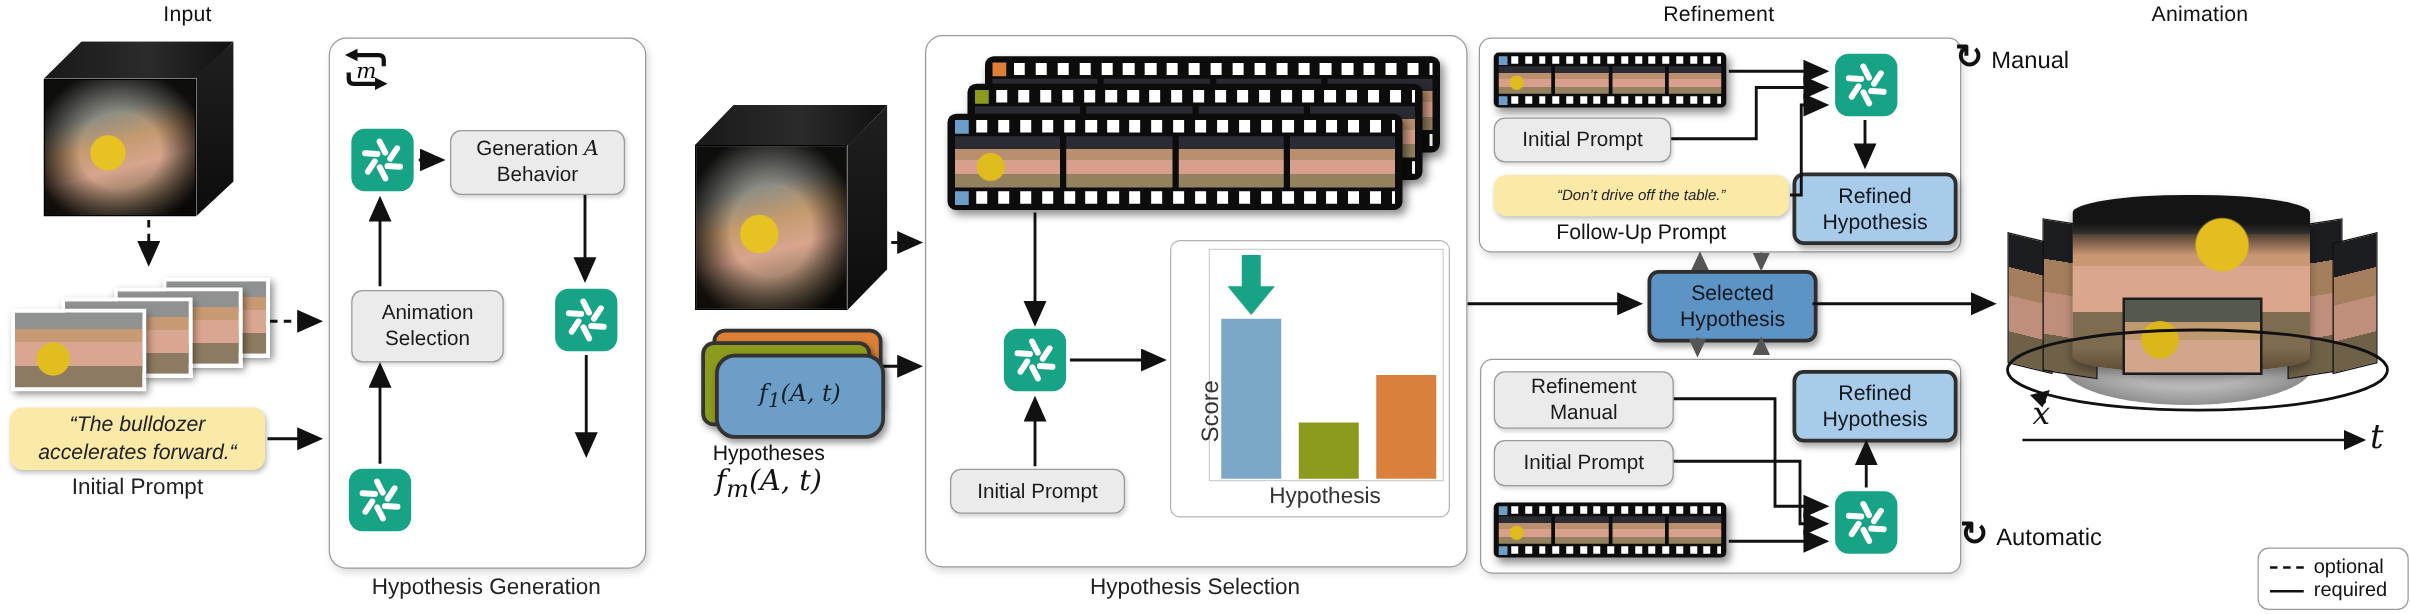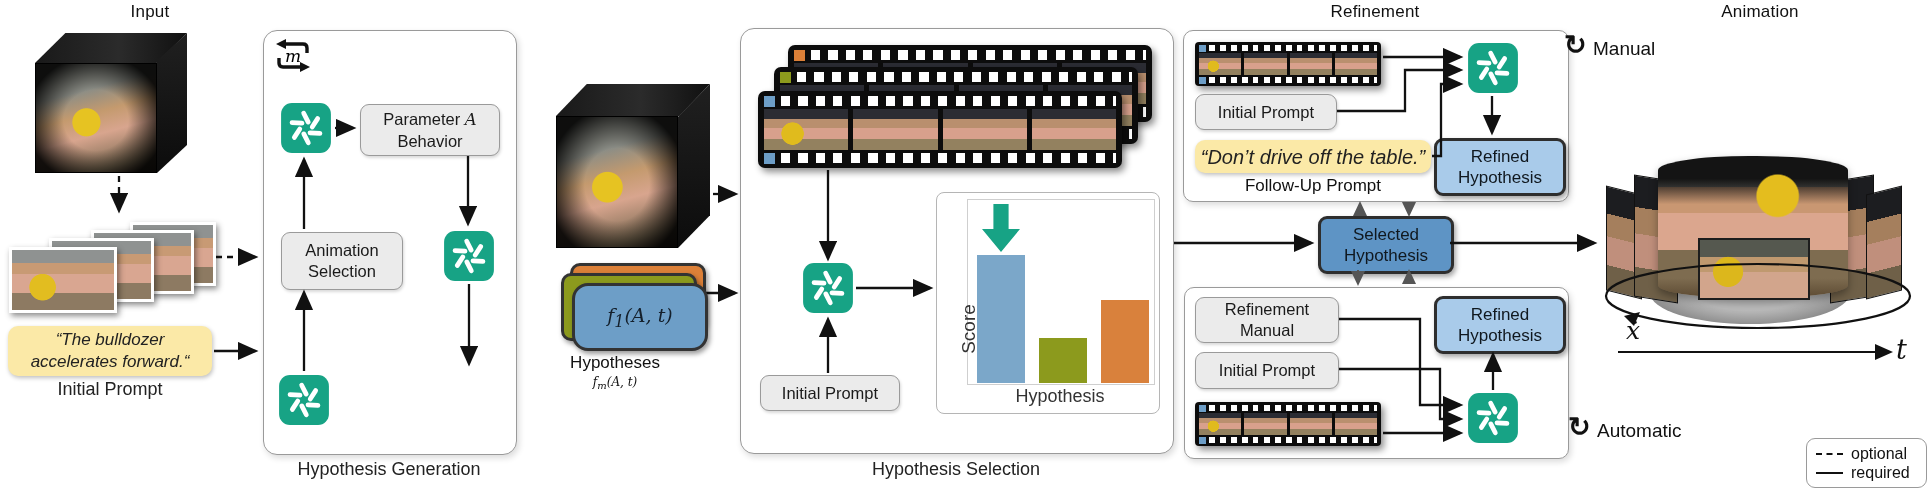--- a/index.html
+++ b/index.html
@@ -146,21 +146,21 @@
           <rect x="-2.1" y="-12.6" width="4.4" height="13.6" rx="2.2" transform="rotate(60) translate(5,0) rotate(33)"></rect>
           <rect x="-2.1" y="-12.6" width="4.4" height="13.6" rx="2.2" transform="rotate(120) translate(5,0) rotate(33)"></rect>
           <rect x="-2.1" y="-12.6" width="4.4" height="13.6" rx="2.2" transform="rotate(180) translate(5,0) rotate(33)"></rect>
           <rect x="-2.1" y="-12.6" width="4.4" height="13.6" rx="2.2" transform="rotate(240) translate(5,0) rotate(33)"></rect>
           <rect x="-2.1" y="-12.6" width="4.4" height="13.6" rx="2.2" transform="rotate(300) translate(5,0) rotate(33)"></rect>
           <circle r="3.1" fill="var(--accent-green)"></circle>
         </g>
       </svg>
     </div>
   <div class="graybox" style="left:360px;top:104px;width:138px;height:50px;">
-    <span><span>Parameter </span><span class="math">A</span></span>
+    <span><span>Generation </span><span class="math">A</span></span>
     <span>Behavior</span>
   </div>
   <div class="graybox" style="left:281px;top:232px;width:120px;height:56px;">
     <span>Animation</span>
     <span>Selection</span>
   </div>
   <div class="gpt" style="left:443px;top:230px;">
       <svg viewBox="0 0 48 48">
         <rect x="1" y="1" width="46" height="46" rx="10" fill="var(--accent-green)"></rect>
         <g transform="translate(24,24)" fill="#fff">
@@ -197,21 +197,21 @@
 
   <div class="cardstack abs" style="left:0;top:0;">
     <div class="card" style="left:570px;top:263px;background:var(--hyp-orange);z-index:1;"></div>
     <div class="card" style="left:561px;top:273px;background:var(--hyp-olive);z-index:2;"></div>
     <div class="card" style="left:572px;top:283px;background:var(--hyp-blue);z-index:3;border-radius:16px;">
       <span class="math"><span>f</span><sub>1</sub><span>(A, t)</span></span>
     </div>
   </div>
   <div class="abs" style="left:545px;top:353px;width:140px;text-align:center;font-size:17px;">Hypotheses</div>
   <div class="abs" style="left:545px;top:372px;width:140px;text-align:center;">
-    <span class="math" style="font-size:12px;margin-top:24px;"><span>f</span><sub>m</sub><span>(A, t)</span></span>
+    <span class="math" style="font-size:23px;margin-top:24px;"><span>f</span><sub>m</sub><span>(A, t)</span></span>
   </div>
 
   <div class="bigbox" style="left:740px;top:28px;width:432px;height:424px;"></div>
   <div class="caption" style="left:740px;top:459px;width:432px;">Hypothesis Selection</div>
 
   <div class="strip strip-big" style="left:788px;top:45px;z-index:1;">
     <div class="holes">
         <i class="tag" style="background:var(--hyp-orange);"></i>
       </div>
     <div class="cells">
@@ -307,21 +307,21 @@
           <rect x="-2.1" y="-12.6" width="4.4" height="13.6" rx="2.2" transform="rotate(180) translate(5,0) rotate(33)"></rect>
           <rect x="-2.1" y="-12.6" width="4.4" height="13.6" rx="2.2" transform="rotate(240) translate(5,0) rotate(33)"></rect>
           <rect x="-2.1" y="-12.6" width="4.4" height="13.6" rx="2.2" transform="rotate(300) translate(5,0) rotate(33)"></rect>
           <circle r="3.1" fill="var(--accent-green)"></circle>
         </g>
       </svg>
     </div>
   <div class="graybox" style="left:1195px;top:94px;width:140px;height:34px;">
     <span>Initial Prompt</span>
   </div>
-  <div class="yellowbox" style="left:1195px;top:140px;width:236px;height:33px;font-size:20px;align-items:center;">
+  <div class="yellowbox" style="left:1195px;top:140px;width:236px;height:33px;font-size:12px;align-items:center;">
     <span>“Don’t drive off the table.”</span>
   </div>
   <div class="abs" style="left:1195px;top:176px;width:236px;text-align:center;font-size:17px;">Follow-Up Prompt</div>
   <div class="bluebox refined" style="left:1434px;top:138px;width:126px;height:52px;">
     <span>Refined</span>
     <span>Hypothesis</span>
   </div>
   <span class="loopglyph" style="left:1564px;top:32px;">↻</span>
   <span class="sidelabel" style="left:1593px;top:38px;">Manual</span>
 

